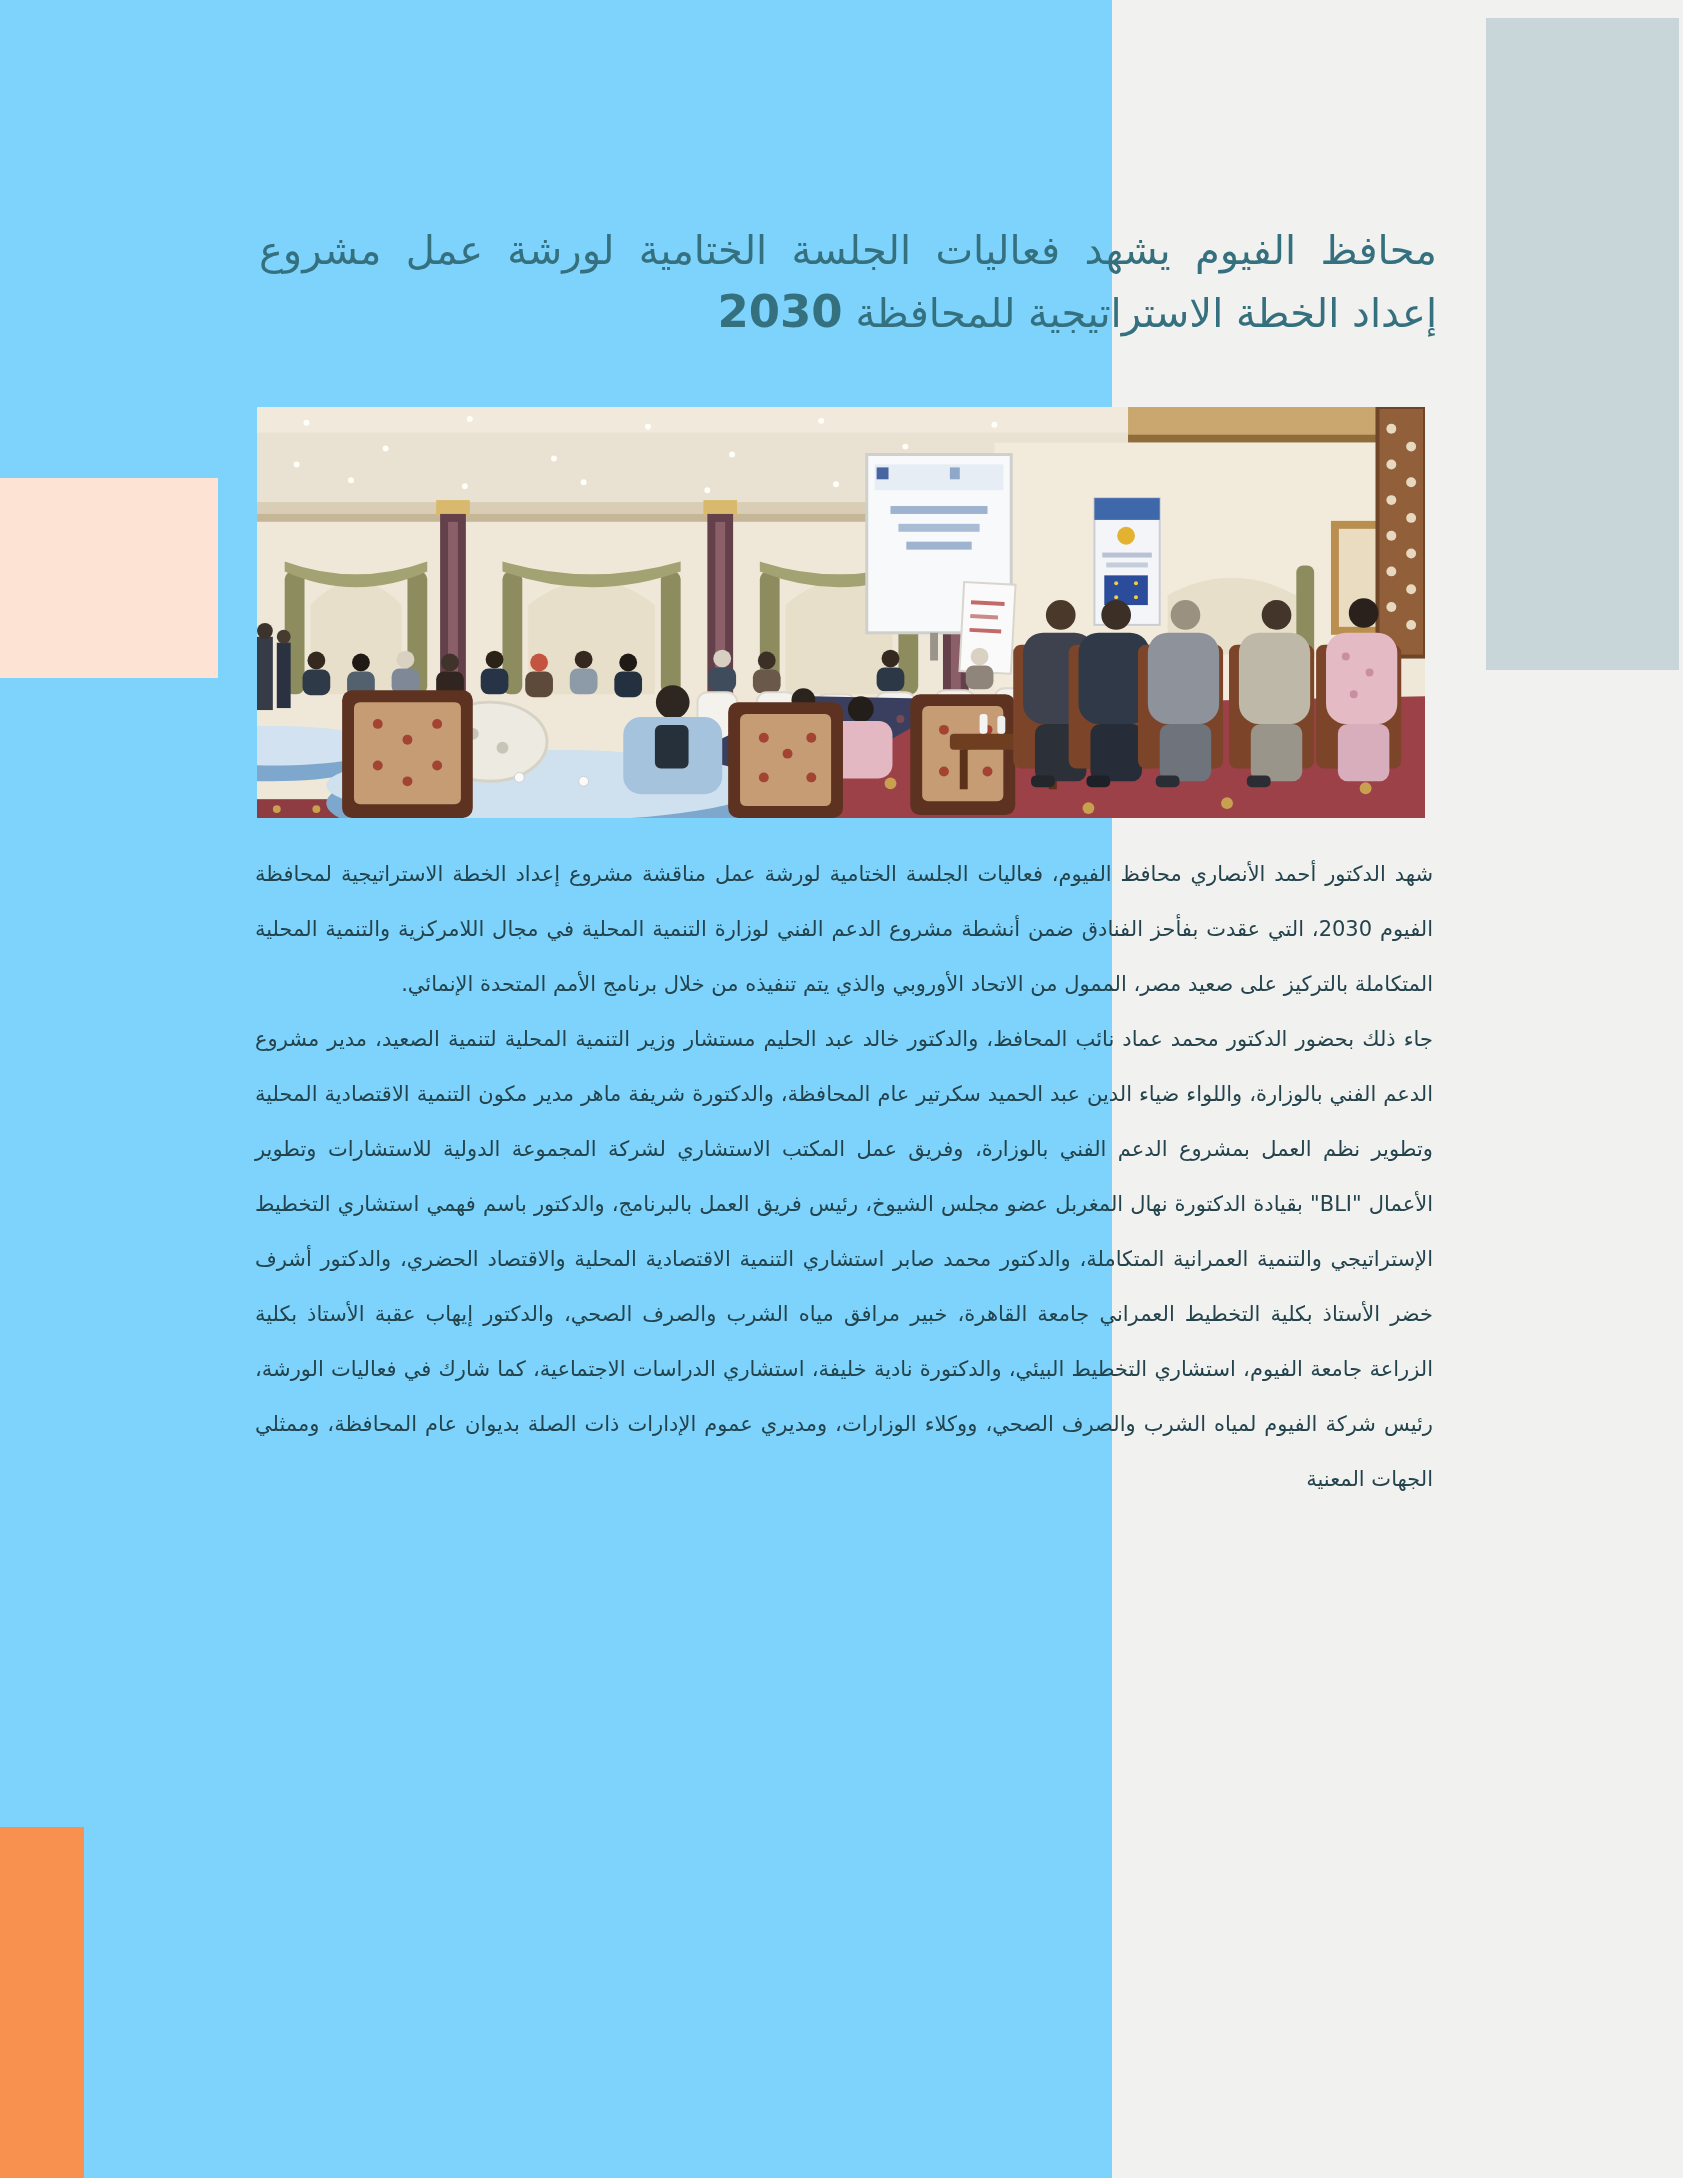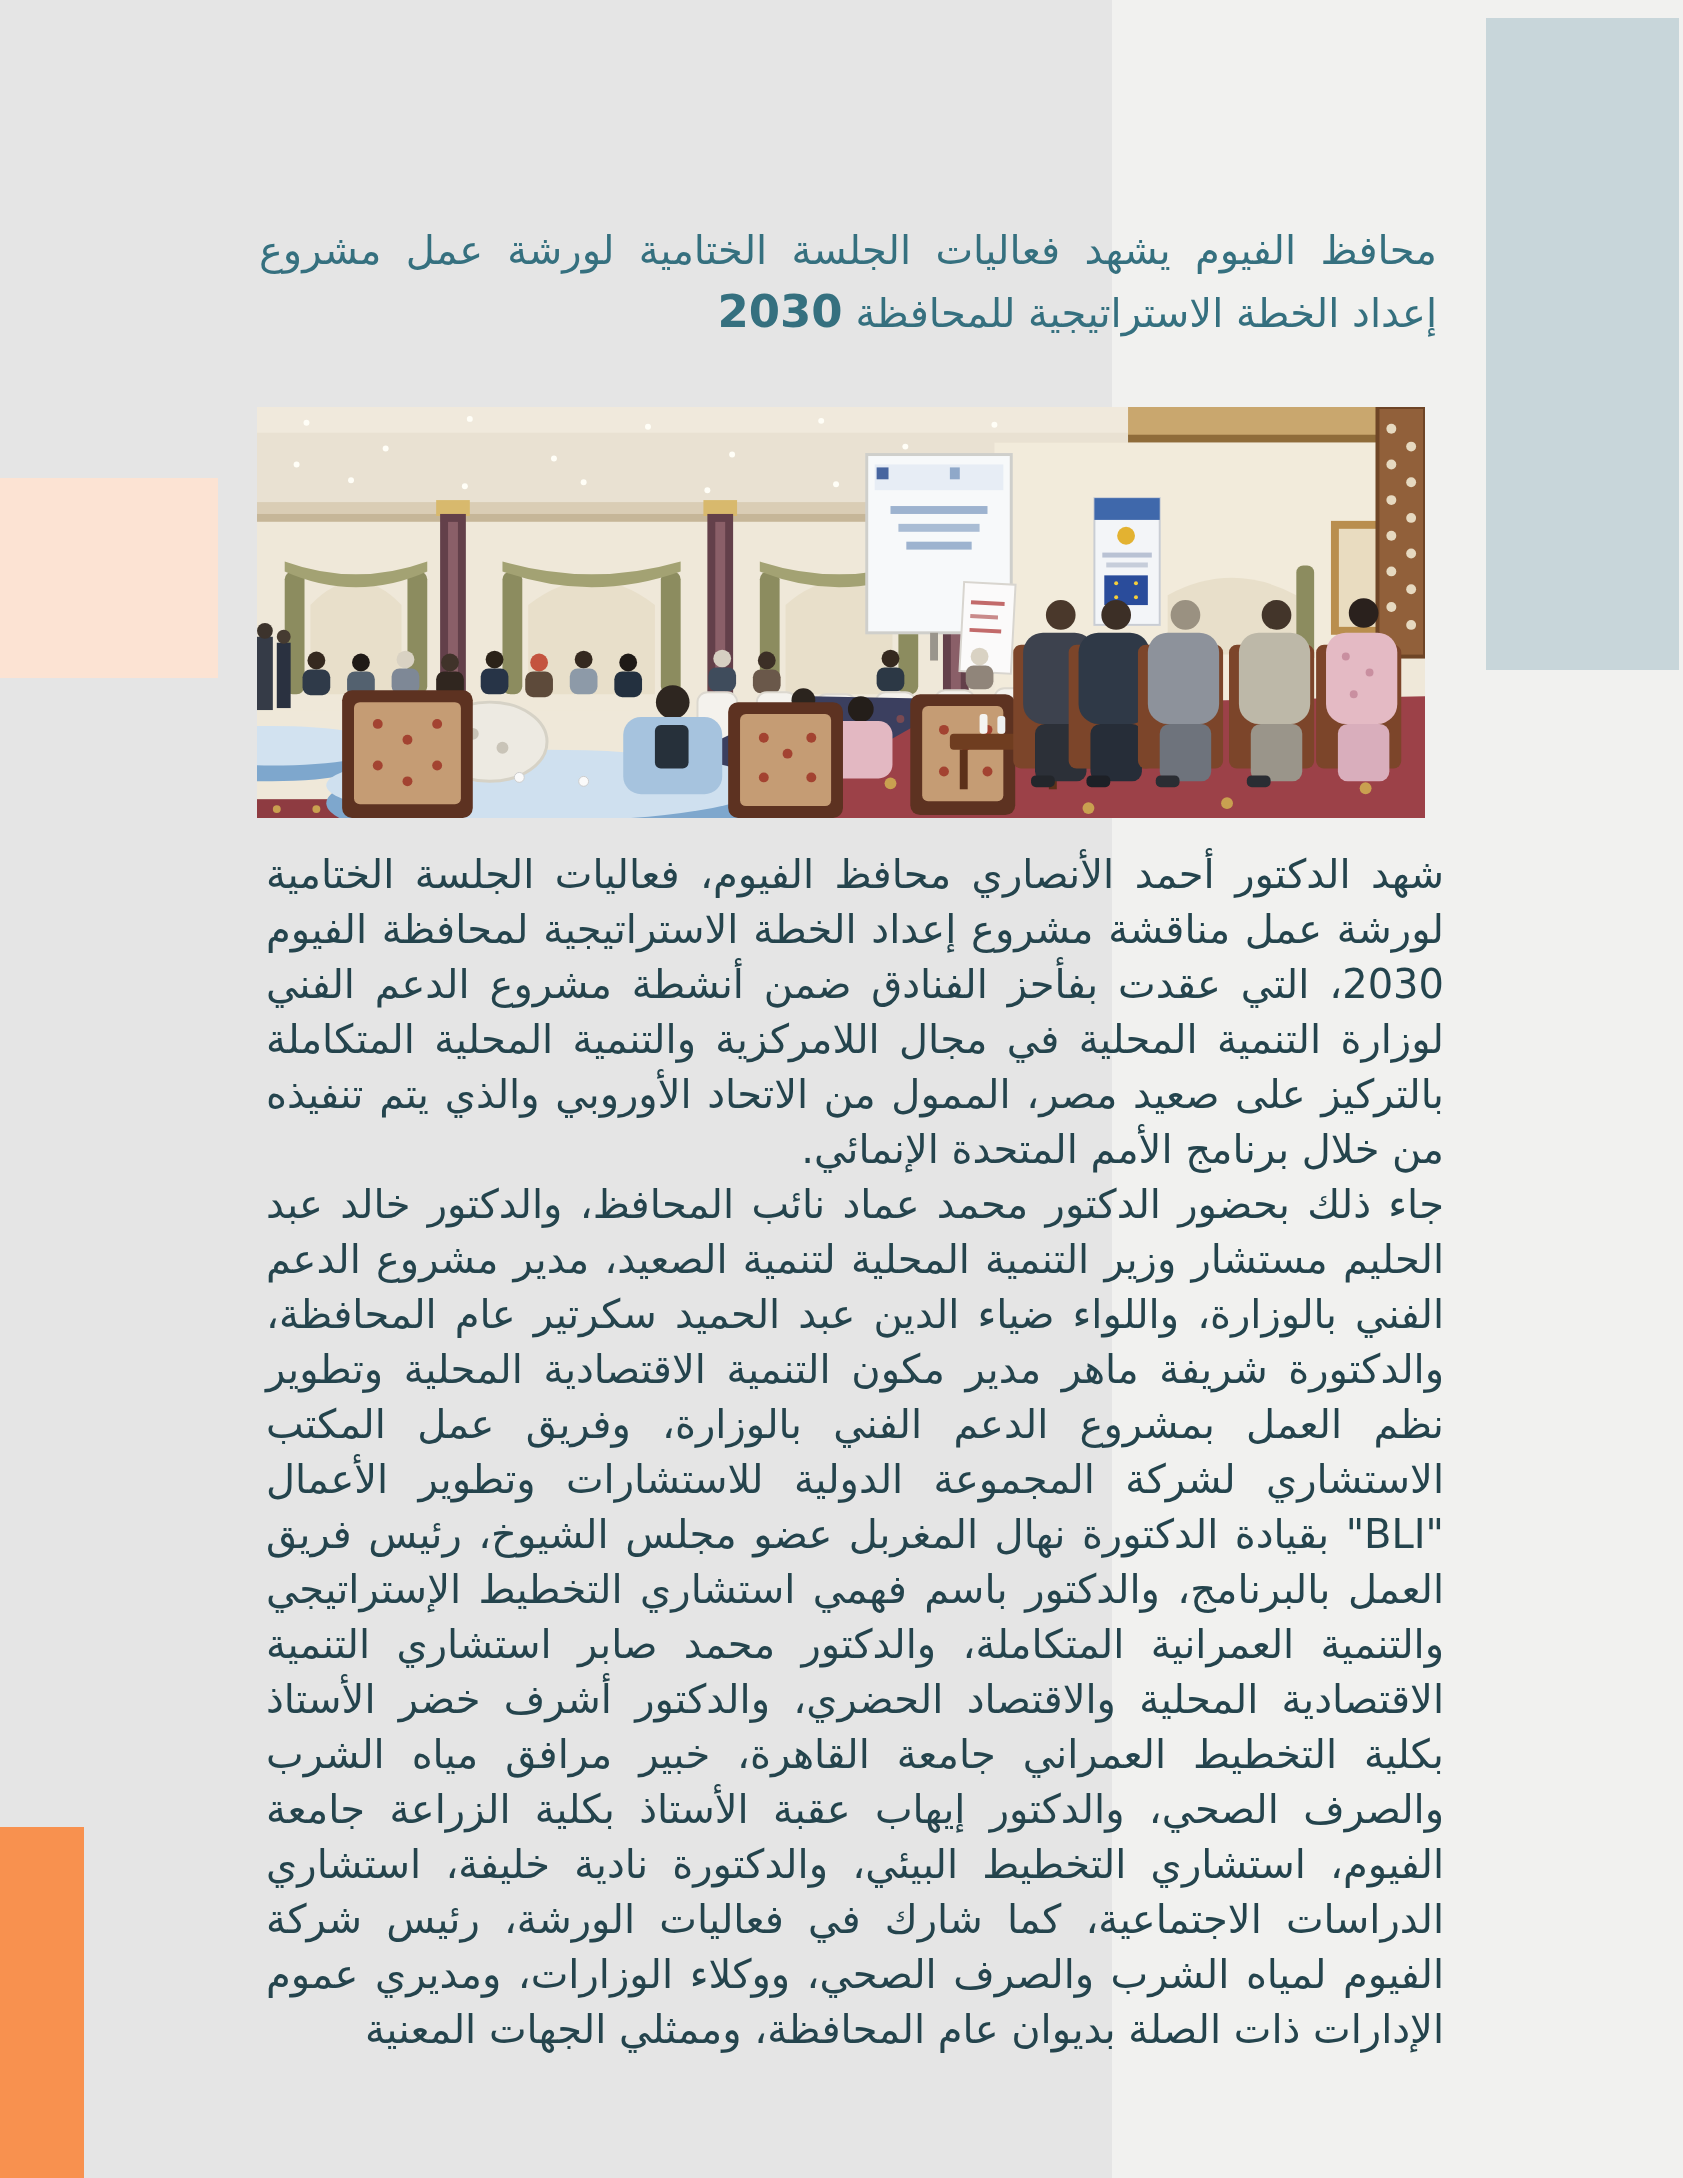--- a/index.html
+++ b/index.html
@@ -1,37 +1,37 @@
 <!DOCTYPE html>
 <html lang="ar"><head>
 <meta charset="utf-8">
 <style>
   html,body{margin:0;padding:0;background:#ffffff;}
   .page{
-    position:relative;width:1683px;height:2178px;background:#e5e5e5;
+    position:relative;width:1683px;height:2178px;background:#7dd3fc;
     overflow:hidden;font-family:"DejaVu Sans",sans-serif;
   }
   .gray-col{position:absolute;left:1112px;top:0;width:571px;height:2178px;}
   .blue-rect{position:absolute;left:1486px;top:18px;width:193px;height:652px;}
   .peach-rect{position:absolute;left:0;top:478px;width:218px;height:200px;}
   .orange-rect{position:absolute;left:0;top:1827px;width:84px;height:351px;}
   .title{
     position:absolute;left:259px;top:220px;width:1178px;margin:0;
     font-size:40px;line-height:61px;font-weight:normal;
     text-align:justify;letter-spacing:0;
   }
   .title .year{font-weight:bold;font-size:45px;white-space:nowrap;}
   .photo{
     position:absolute;left:257px;top:407px;width:1168px;height:411px;margin:0;
     overflow:hidden;background:#efe8d9;
   }
   .photo svg{display:block;width:100%;height:100%;}
   .body{
-    position:absolute;left:266px;top:847px;width:1178px;
-    font-size:40px;line-height:55px;text-align:justify;
+    position:absolute;left:255px;top:847px;width:1178px;
+    font-size:21px;line-height:55px;text-align:justify;
   }
   .body p{margin:0;padding:0;}
 </style>
 </head>
 <body>
 
 <div class="page">
 
   <div class="gray-col" style="background: rgb(241, 241, 239);"></div>
   <div class="blue-rect" style="background: rgb(200, 214, 218);"></div>

